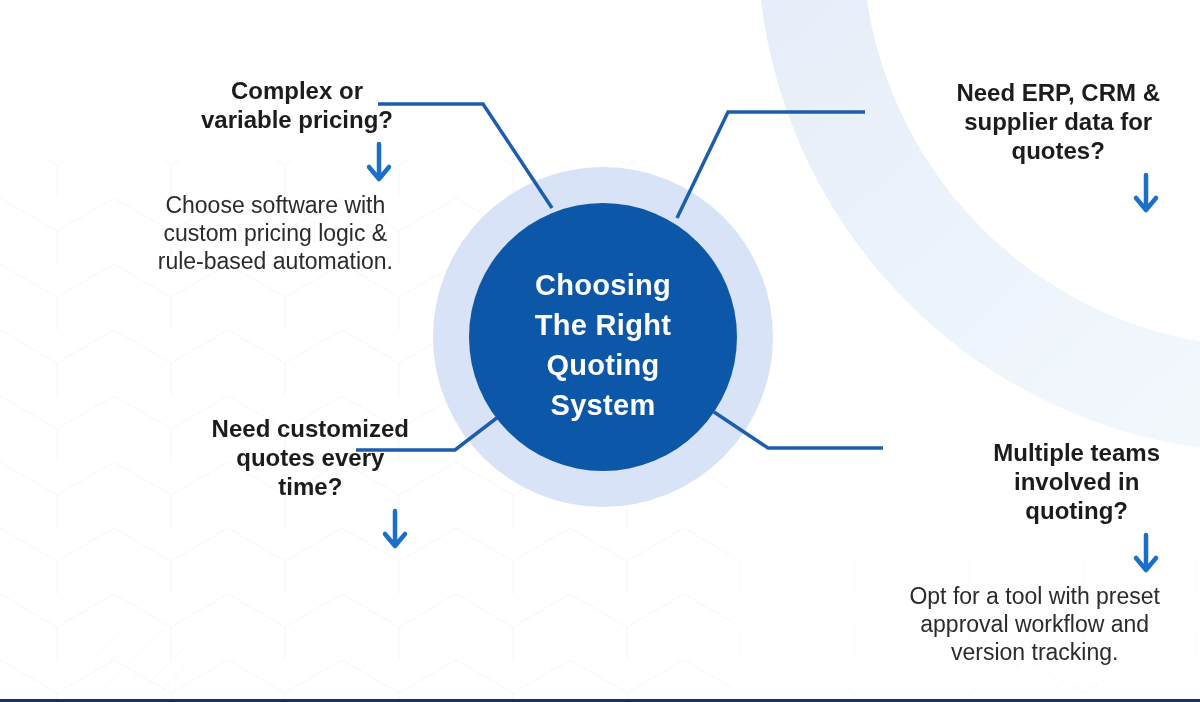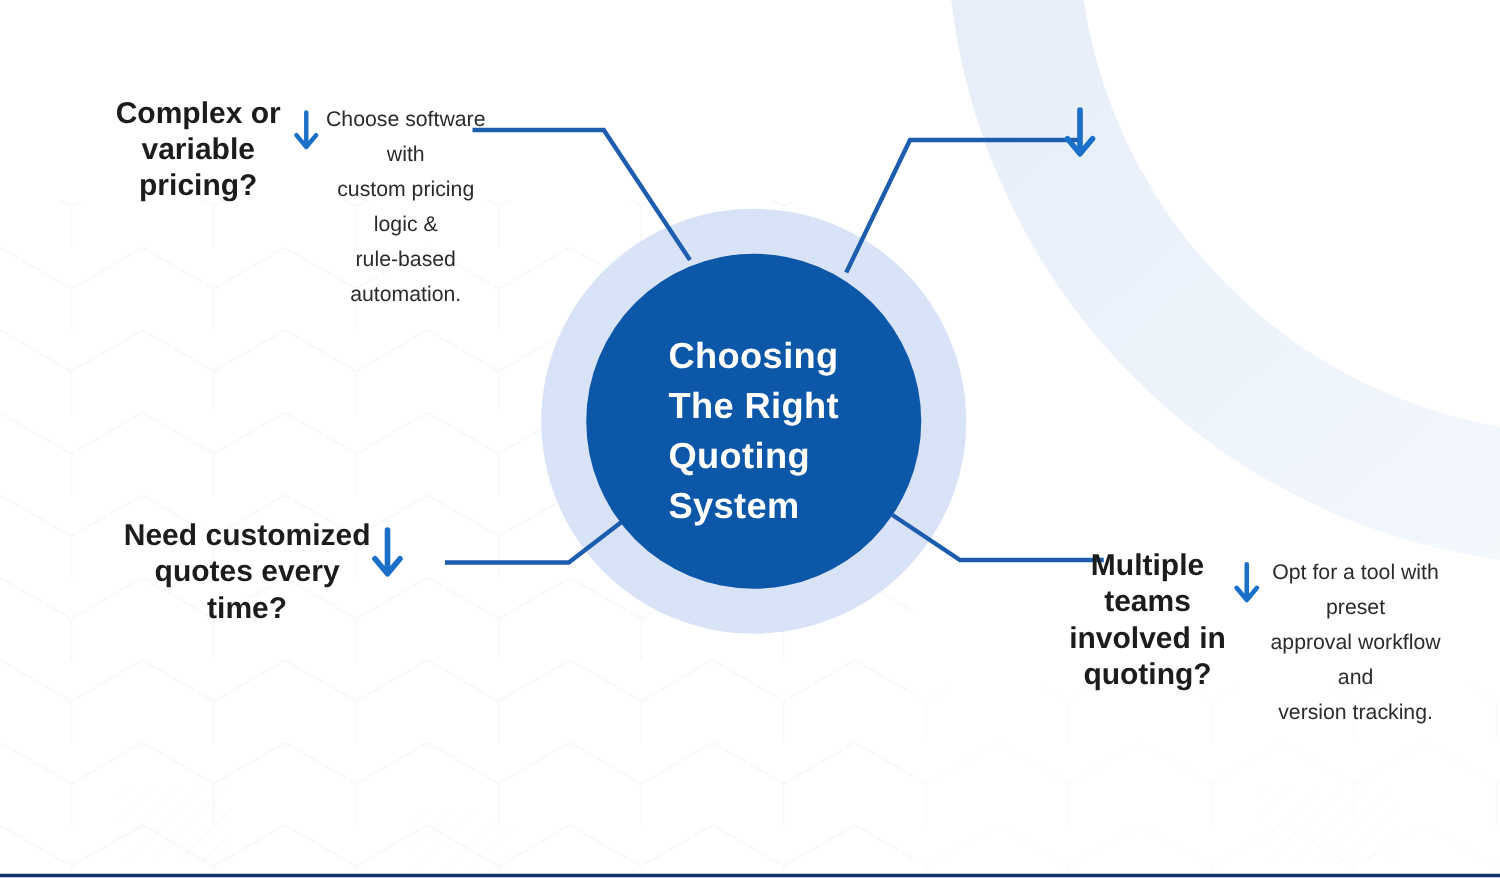--- a/index.html
+++ b/index.html
@@ -34,40 +34,40 @@
     position:absolute;left:433px;top:167px;width:340px;height:340px;
     border-radius:50%;background:var(--circle_halo);
   }
   .core{
     position:absolute;left:469px;top:203px;width:268px;height:268px;
     border-radius:50%;background:var(--circle_fill);
     display:flex;align-items:center;justify-content:center;
   }
   .core-title{
     color:#ffffff;font-weight:bold;font-size:29px;line-height:40px;
-    white-space:pre-line;letter-spacing:.3px;margin-top:16px;
+    text-align:center;white-space:pre-line;letter-spacing:.3px;margin-top:16px;
   }
   .quad{
     position:absolute;width:310px;
-    display:flex;flex-direction:row;align-items:flex-start;
+    display:flex;flex-direction:column;align-items:flex-end;
     text-align:center;
   }
   .q-tl{left:83px;top:76px;}
   .q-tr{left:850px;top:78px;}
   .q-bl{left:99px;top:414px;}
   .q-br{left:850px;top:438px;}
   .question{
     font-weight:bold;color:var(--heading_text);
     font-size:24px;line-height:29px;white-space:pre-line;
   }
   .arrow-icon{display:block;margin-top:7px;}
   .arrow-icon path{stroke:var(--arrow);stroke-width:4.5;fill:none;
     stroke-linecap:round;stroke-linejoin:round;}
   .answer{
-    color:var(--body_text);font-size:17px;line-height:28px;
+    color:var(--body_text);font-size:23px;line-height:28px;
     white-space:pre-line;margin-top:6px;
   }
   .bottom-bar{
     position:absolute;left:0;bottom:0;width:1200px;height:3px;
     background:var(--bottom_bar);
   }
 </style>
 </head>
 <body>
 
@@ -115,20 +115,23 @@
 variable pricing?</div>
   <svg class="arrow-icon" width="28" height="44" viewBox="0 0 28 44">
     <path d="M14,3 L14,36 M4,26 L14,38 L24,26"></path>
   </svg>
   <div class="answer">Choose software with
 custom pricing logic &amp;
 rule-based automation.</div>
 </div>
 
 <div class="quad q-tr">
+  <div class="question">Need ERP, CRM &amp;
+supplier data for
+quotes?</div>
   <svg class="arrow-icon" width="28" height="44" viewBox="0 0 28 44">
     <path d="M14,3 L14,36 M4,26 L14,38 L24,26"></path>
   </svg>
 </div>
 
 <div class="quad q-bl">
   <div class="question">Need customized
 quotes every
 time?</div>
   <svg class="arrow-icon" width="28" height="44" viewBox="0 0 28 44">

